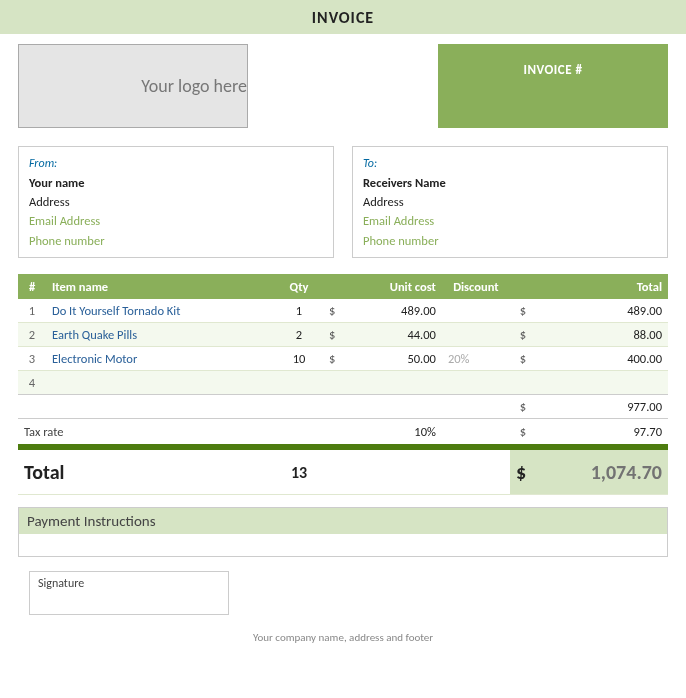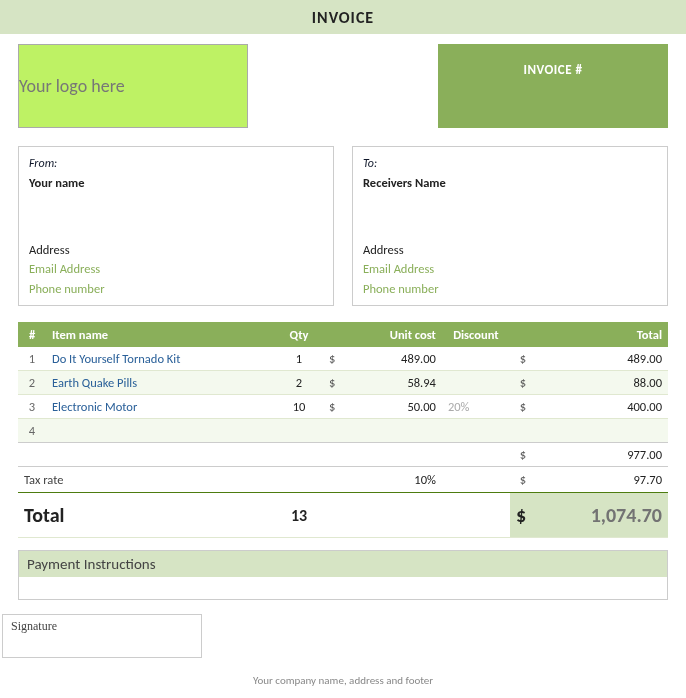--- a/index.html
+++ b/index.html
@@ -35,24 +35,24 @@
       align-items: stretch;
       padding: 10px 18px 10px 18px;
       gap: 0;
     }
     .logo-box {
       border: 1.5px solid #aaa;
       width: 230px;
       height: 84px;
       display: flex;
       align-items: center;
-      justify-content: flex-start;
+      justify-content: flex-end;
       font-size: 18px;
       color: #777;
-      background: #bef264;
+      background: #e5e5e5;
     }
     .invoice-meta {
       width: 230px;
       display: flex;
       flex-direction: column;
     }
     .invoice-num-box {
       background: #8aaf5a;
       color: #fff;
       text-align: center;
@@ -77,31 +77,30 @@
       gap: 18px;
     }
     .address-box {
       border: 1px solid #ccc;
       width: 50%;
       padding: 7px 10px 7px 10px;
       font-size: 12.5px;
       line-height: 1.55;
     }
     .address-box .label-from {
-      color: #0f172a;
+      color: #0369a1;
       font-style: italic;
       font-size: 12px;
     }
     .address-box .name {
       font-weight: bold;
       color: #222;
     }
     .address-box .addr {
       color: #222;
-      margin-top: 48px;
     }
     .address-box .email {
       color: #8aaf5a;
     }
     .address-box .phone {
       color: #8aaf5a;
     }
     
     .table-section {
       padding: 8px 18px 0 18px;
@@ -147,21 +146,21 @@
     .items-table tbody td.dollar { text-align: right; width: 12px; color: #555; }
     
     .subtotal-row td {
       border-top: 1px solid #ccc;
       padding: 4px 6px !important;
       background: #fff !important;
     }
     
     .tax-row td {
       border-top: 1px solid #ccc;
-      border-bottom: 1px solid #4d7c0f;
+      border-bottom: 6px solid #4d7c0f;
       padding: 5px 6px !important;
       background: #fff !important;
       margin-top: 24px;
     }
     
     .total-row {
       background: #fff !important;
     }
     .total-row td {
       padding: 10px 6px !important;
@@ -203,22 +202,21 @@
       color: #444;
       font-weight: normal;
     }
     .payment-content {
       min-height: 22px;
       padding: 4px 8px;
       background: #fff;
     }
     
     .signature-section {
-      padding: 8px 18px 6px 2px;
-      font-family: Liberation Serif, serif;
+      padding: 8px 18px 6px 29px;
     }
     .signature-box {
       border: 1px solid #ccc;
       width: 200px;
       padding: 4px 8px 16px 8px;
       font-size: 12px;
       color: #444;
       min-height: 44px;
     }
     
@@ -286,21 +284,21 @@
       <td class="unit">489.00</td>
       <td class="disc"></td>
       <td class="dollar">$</td>
       <td class="total">489.00</td>
     </tr>
           <tr>
       <td class="num">2</td>
       <td class="item">Earth Quake Pills</td>
       <td class="qty">2</td>
       <td class="dollar">$</td>
-      <td class="unit">58.94</td>
+      <td class="unit">44.00</td>
       <td class="disc"></td>
       <td class="dollar">$</td>
       <td class="total">88.00</td>
     </tr>
           <tr>
       <td class="num">3</td>
       <td class="item">Electronic Motor</td>
       <td class="qty">10</td>
       <td class="dollar">$</td>
       <td class="unit">50.00</td>

